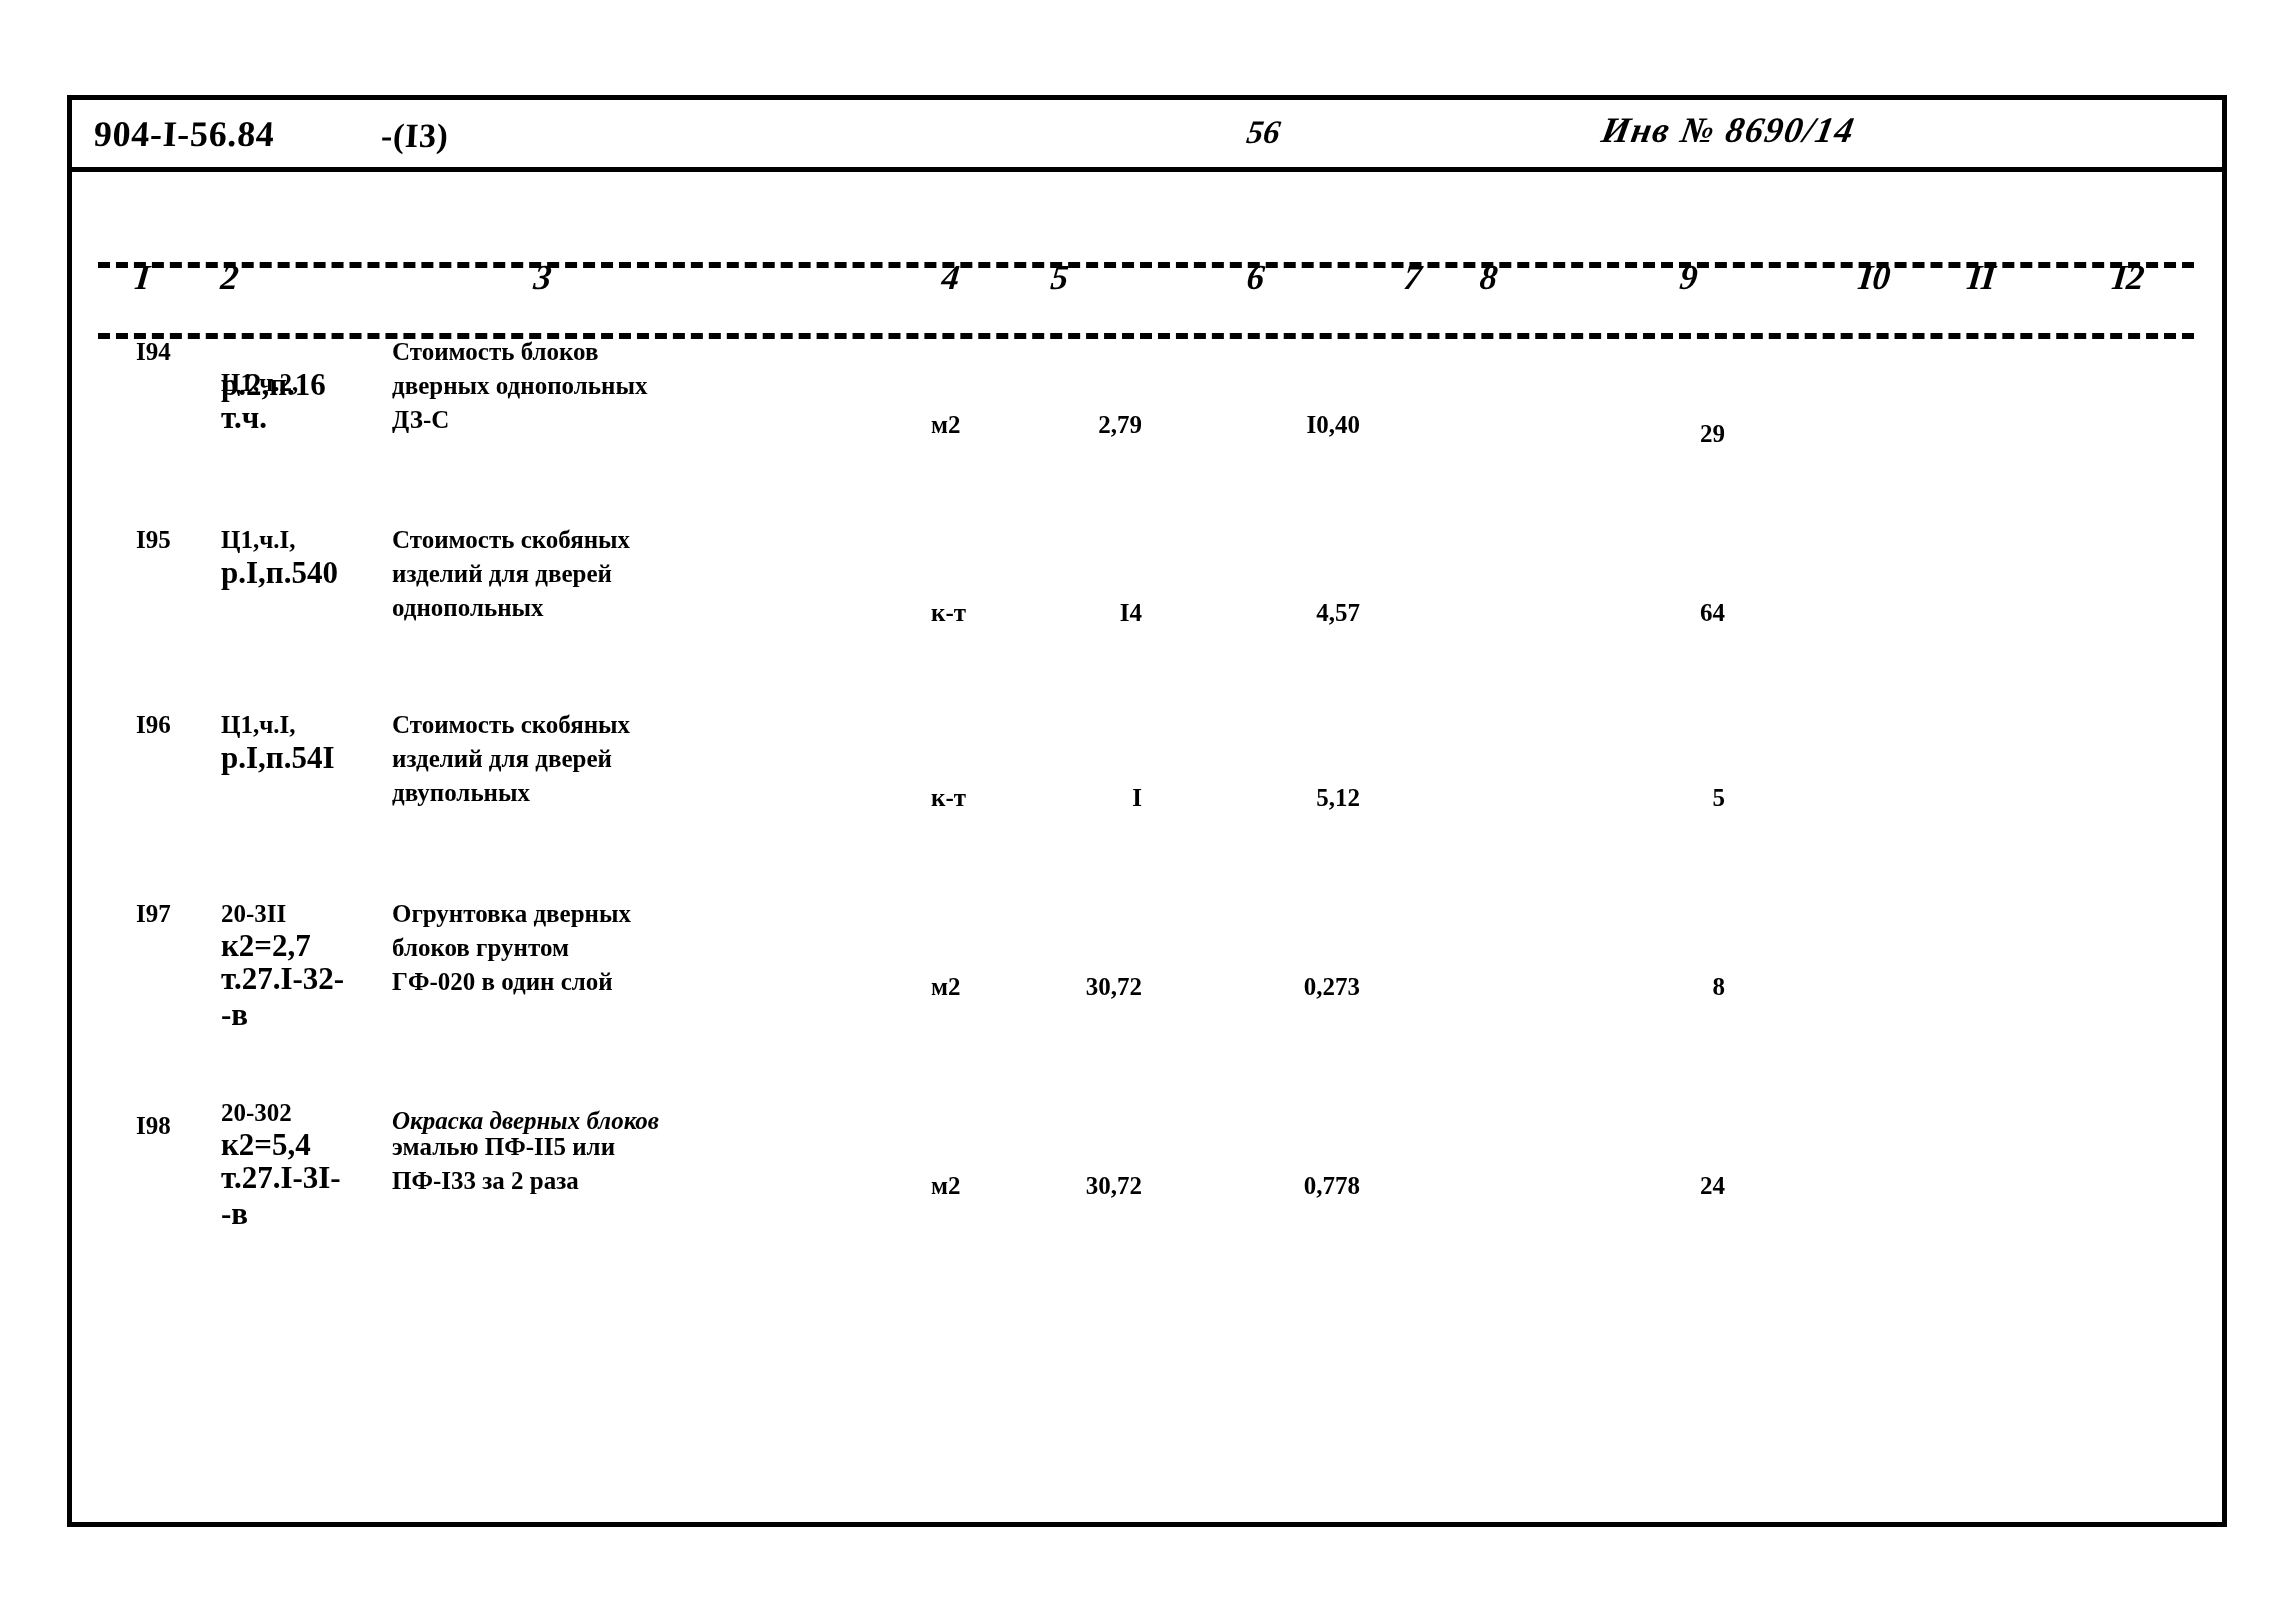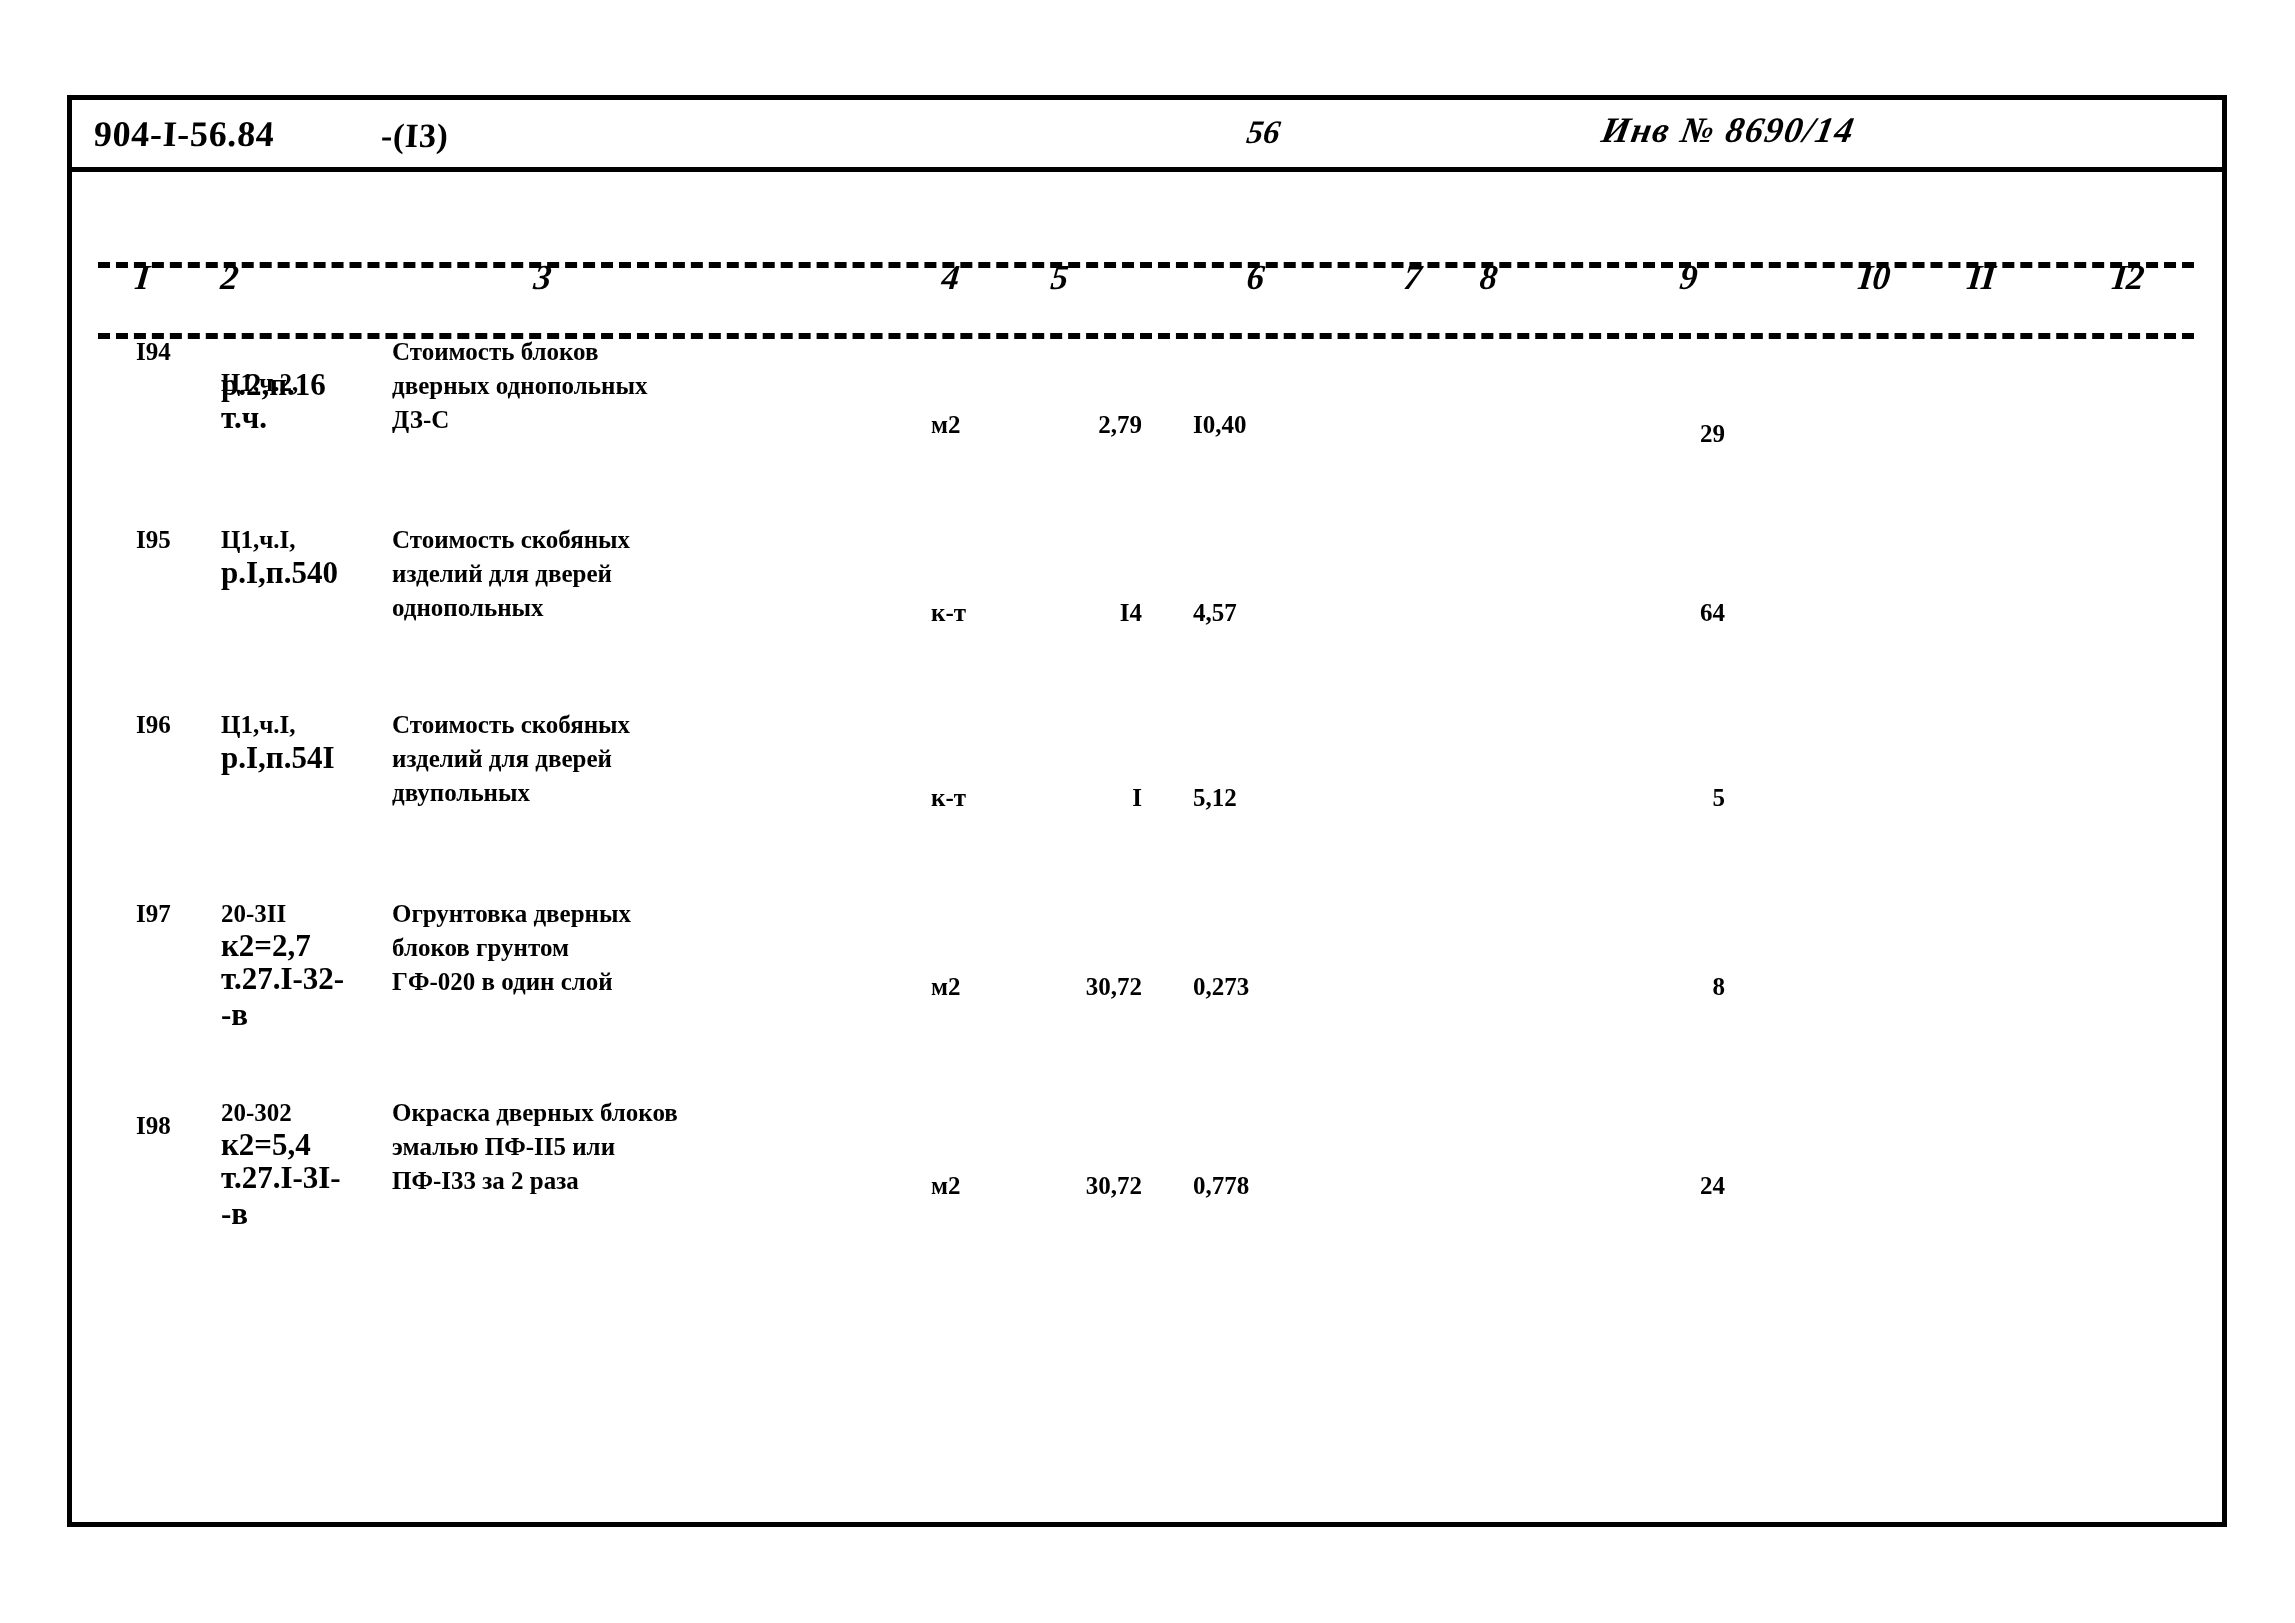--- a/index.html
+++ b/index.html
@@ -153,21 +153,21 @@
   }
   .cell.narrow {
     font-size: 31px;
     line-height: 36px;
   }
   .col-1 { left: 64px; }
   .col-2 { left: 149px; }
   .col-3 { left: 320px; }
   .col-4 { left: 859px; }
   .col-5 { left: 939px; text-align: right; width: 131px; }
-  .col-6 { left: 1121px; text-align: left; width: 167px; }
+  .col-6 { left: 1121px; text-align: right; width: 167px; }
   .col-9 { left: 1558px; text-align: right; width: 95px; }
 </style>
 </head>
 <body>
 
 <div id="scan-page">
   <div id="doc-frame">
 
     <div id="header-band">
       <div class="hdr-text" id="doc-code">904-I-56.84</div>
@@ -251,21 +251,21 @@
         <div class="cell col-6" style="top:73px;">0,273</div>
         <div class="cell col-9" style="top:73px;">8</div>
       </div>
 
       <div class="table-row" style="top:761px;">
         <div class="cell col-1" style="top:13px;text-align:center;">I98</div>
         <div class="cell col-2" style="top:0px;">20-302</div>
         <div class="cell col-2 narrow" style="top:33px;">к2=5,4</div>
         <div class="cell col-2 narrow" style="top:66px;">т.27.I-3I-</div>
         <div class="cell col-2 narrow" style="top:102px;">-в</div>
-        <div class="cell col-3" style="top:0px;">Окраска дверных блоков</div>
+        <div class="cell col-3" style="top:8px;font-style:italic;">Окраска дверных блоков</div>
         <div class="cell col-3" style="top:34px;">эмалью ПФ-II5 или</div>
         <div class="cell col-3" style="top:68px;">ПФ-I33 за 2 раза</div>
         <div class="cell col-4" style="top:73px;">м2</div>
         <div class="cell col-5" style="top:73px;">30,72</div>
         <div class="cell col-6" style="top:73px;">0,778</div>
         <div class="cell col-9" style="top:73px;">24</div>
       </div>
 
     </div>
   </div>

